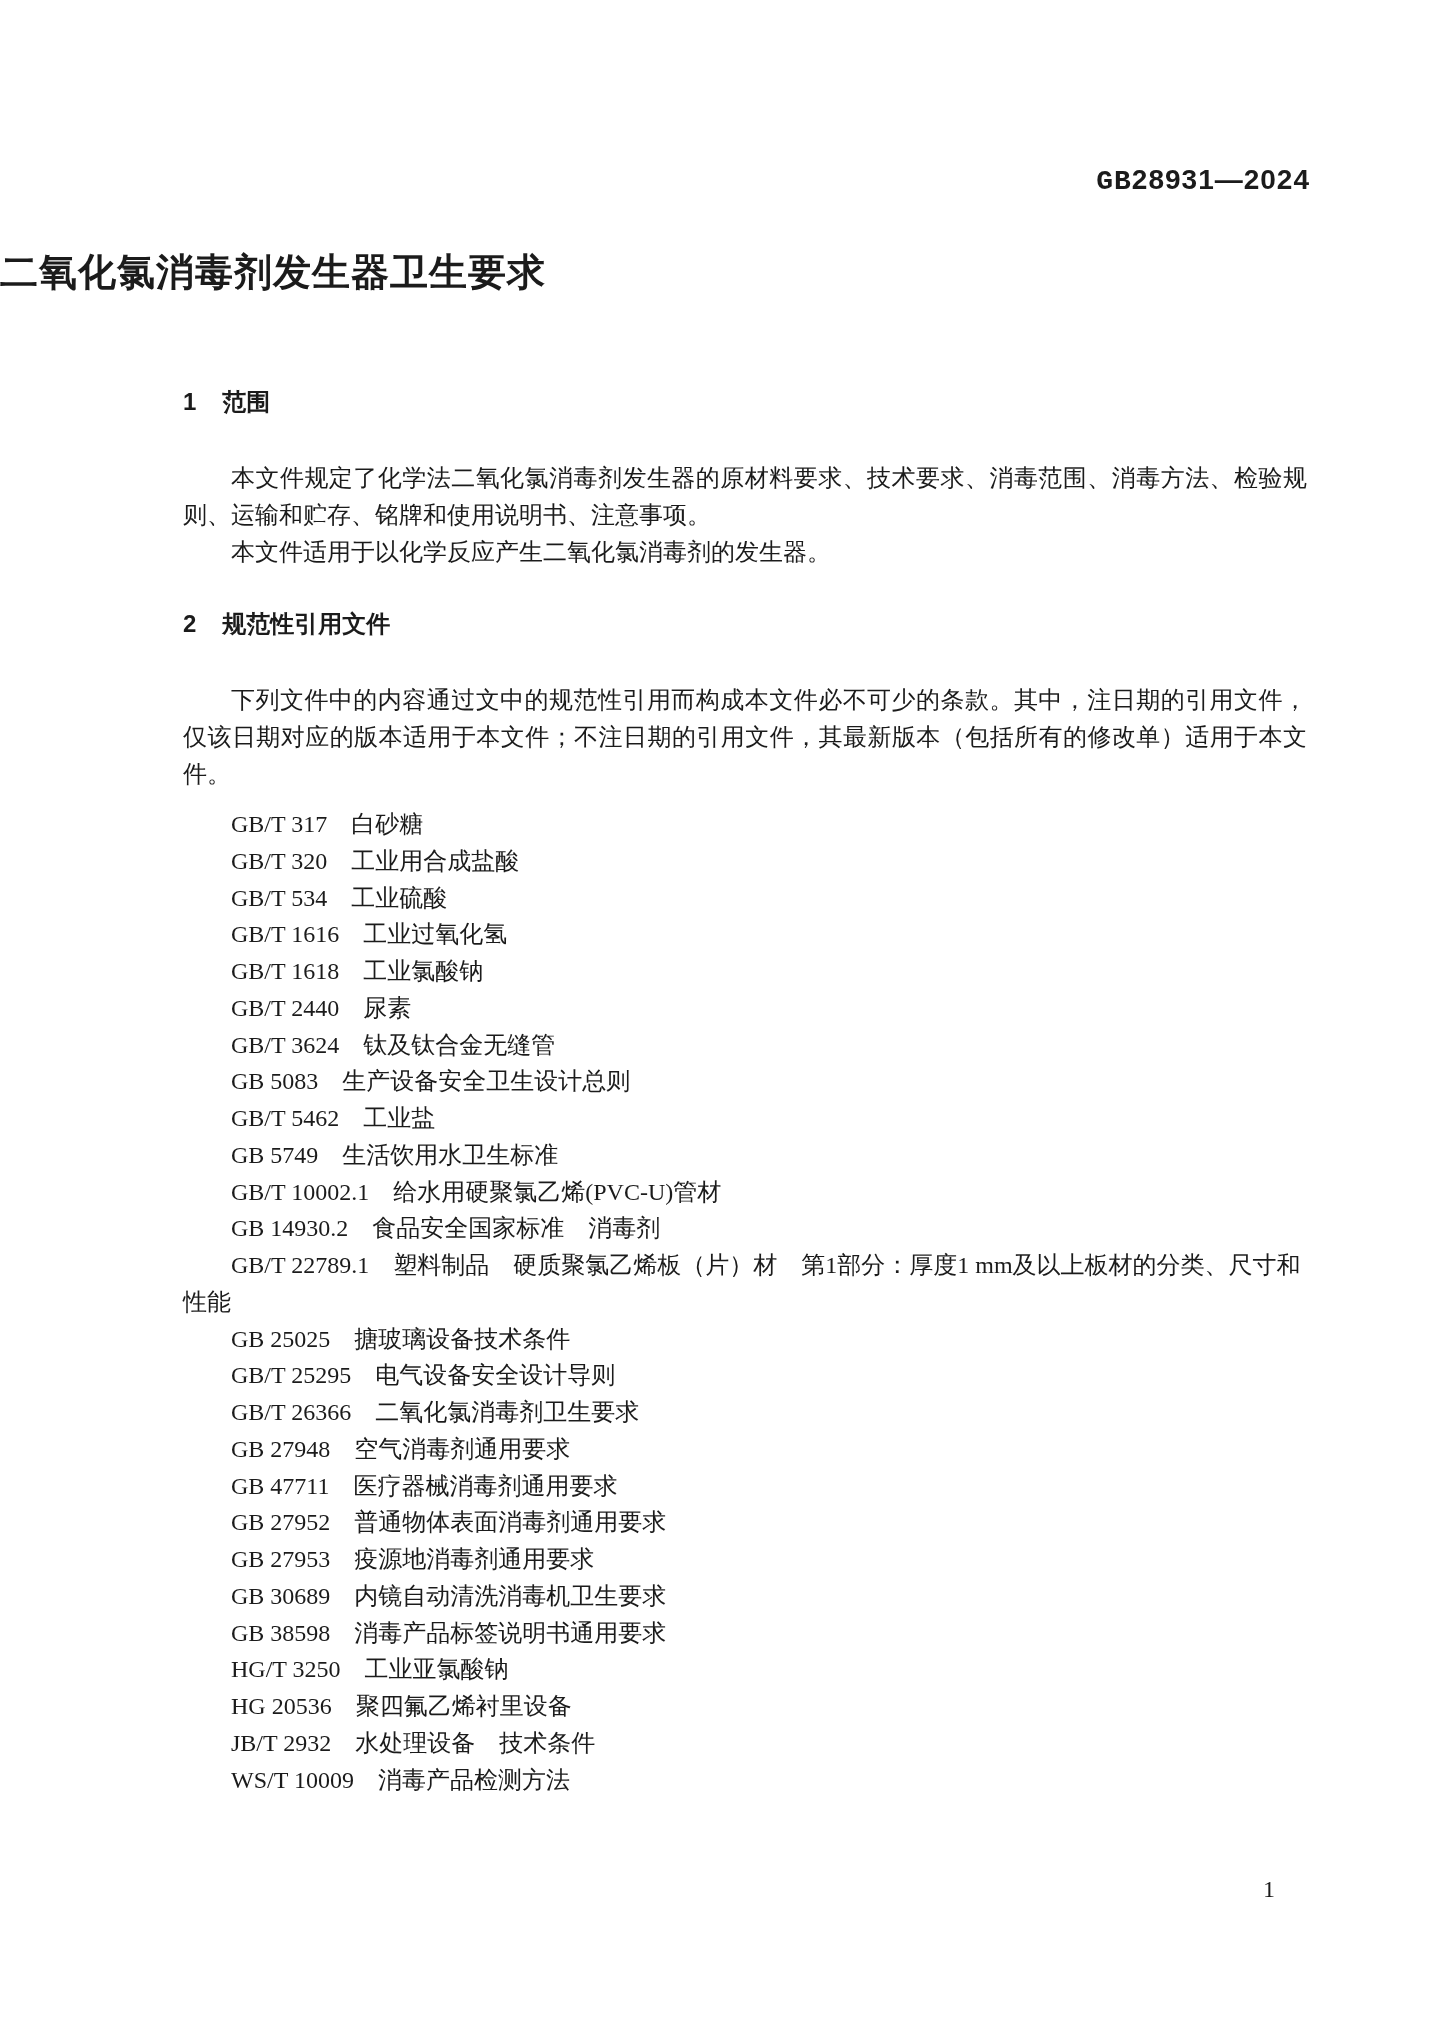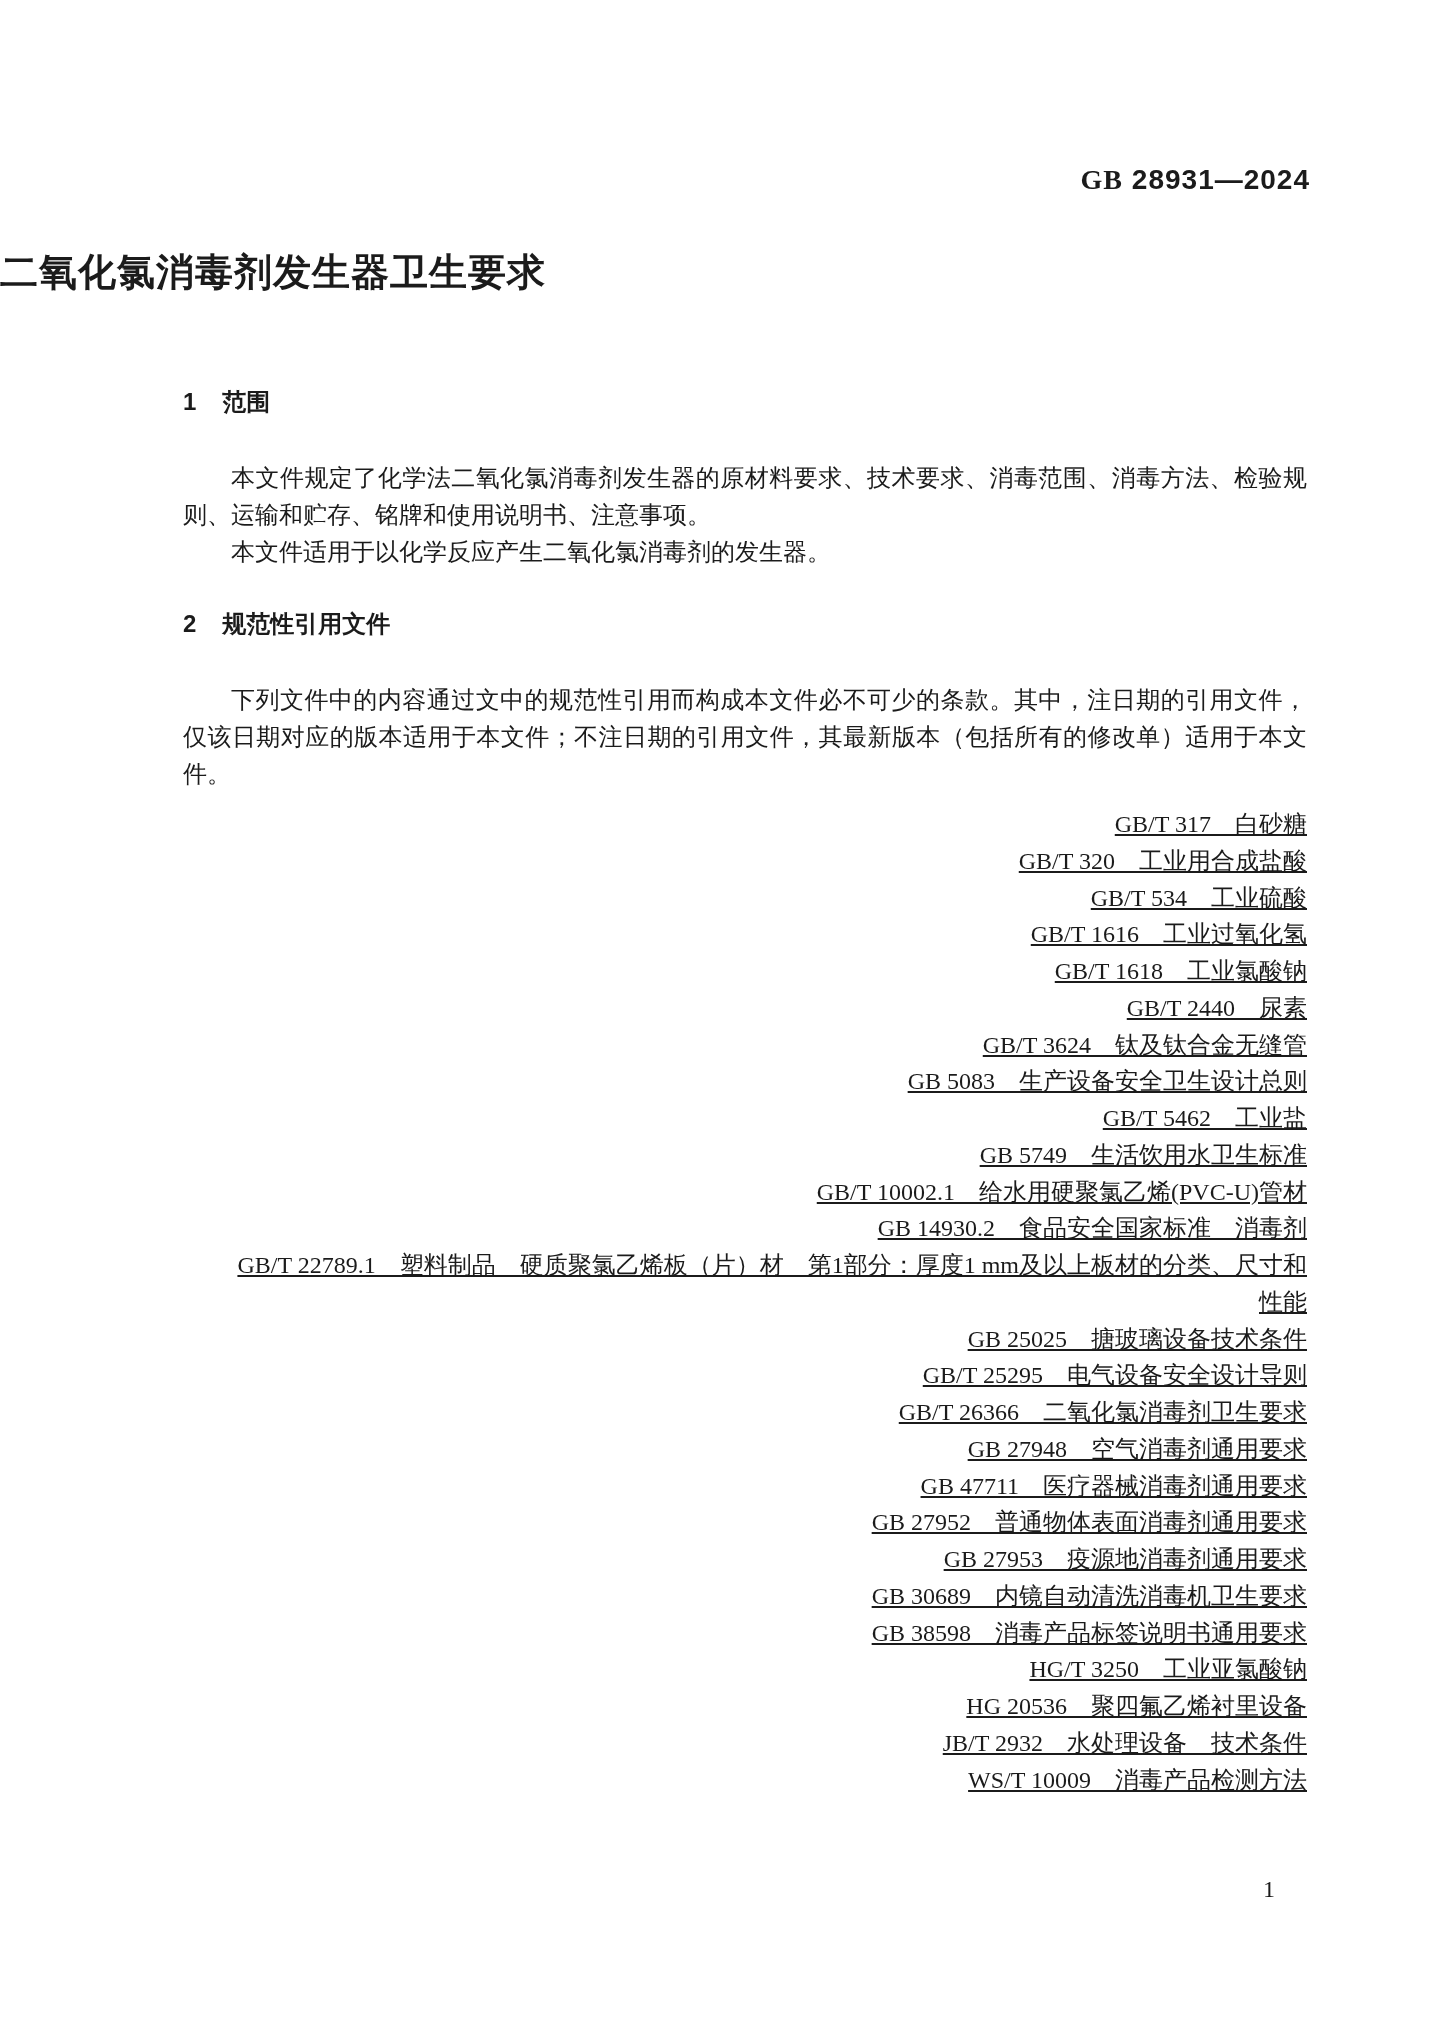--- a/index.html
+++ b/index.html
@@ -20,22 +20,21 @@
   .doc-code {
     position: absolute;
     top: 164px;
     right: 135px;
     font-size: 28px;
     font-weight: bold;
     letter-spacing: 1px;
     white-space: nowrap;
   }
   .doc-code .prefix {
-    font-family: Liberation Serif, serif;
-    margin-right: 9px;
+    font-family: Liberation Mono, monospace;
   }
   .doc-code .num {
     font-family: Liberation Sans, sans-serif;
     font-weight: 600;
   }
   .doc-title {
     position: absolute;
     top: 251px;
     left: 0;
     width: 100%;
@@ -72,22 +71,21 @@
   }
   .body-block p {
     margin: 0;
     padding: 0;
     text-indent: 2em;
   }
   #sec1-paras { top: 460px; }
   #sec2-intro { top: 682px; }
   #refs { top: 806px; }
   #refs p {
-    text-align: right;
-    text-decoration: underline;
+    text-align: left;
   }
   .page-number {
     position: absolute;
     top: 1874px;
     left: 1263px;
     font-size: 24px;
     line-height: 30px;
   }
 </style>
 </head>

